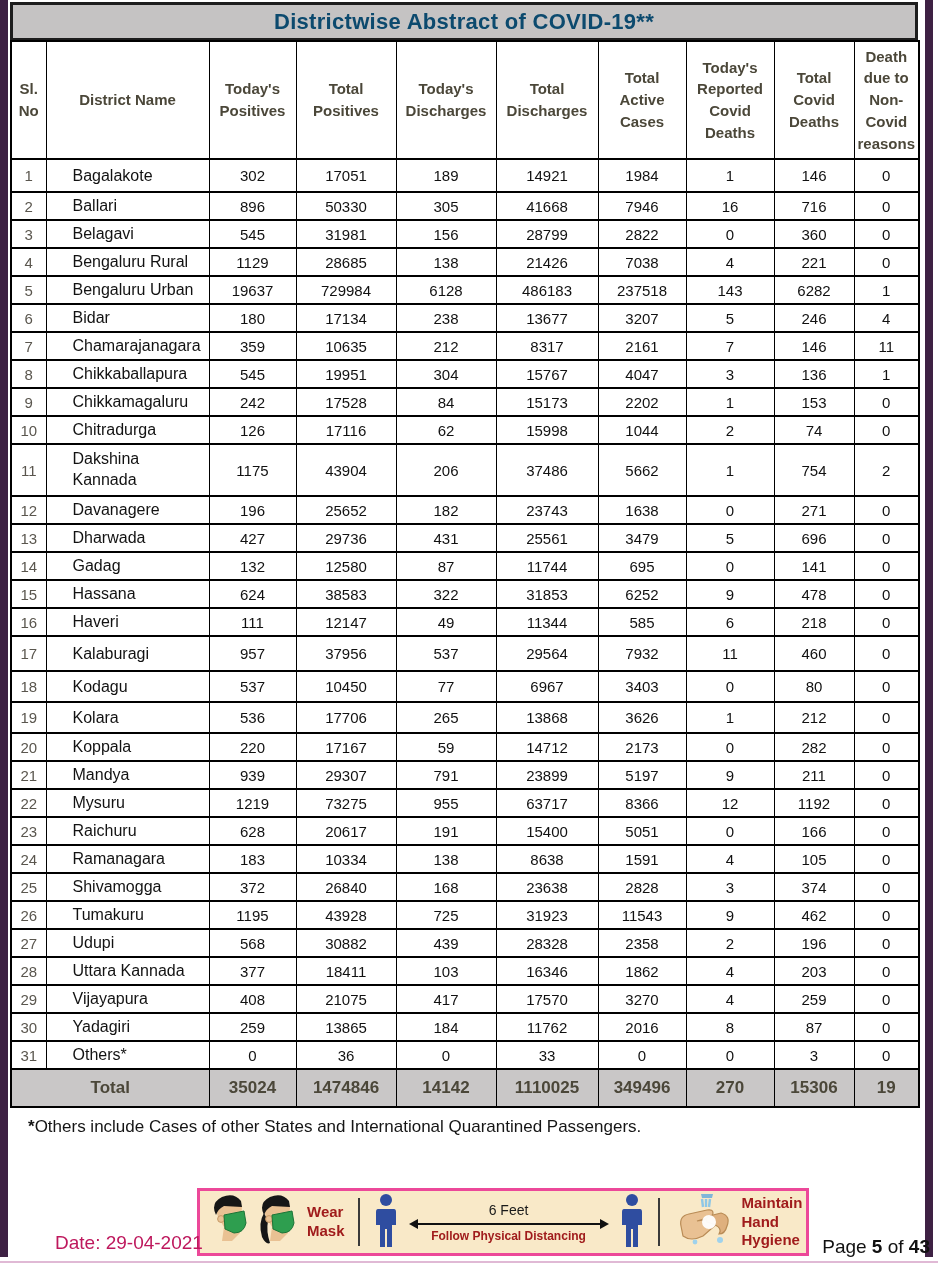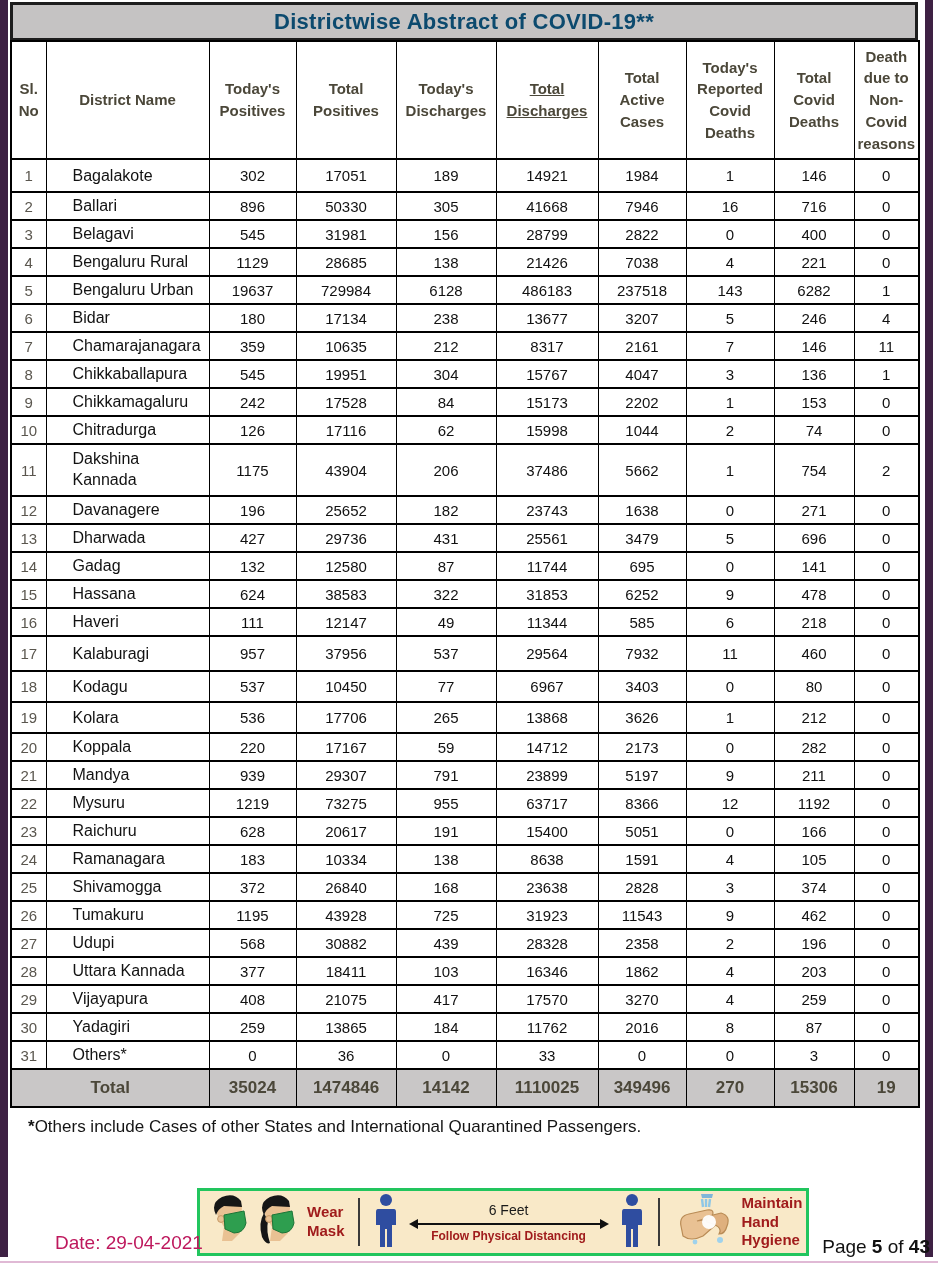--- a/index.html
+++ b/index.html
@@ -40,21 +40,21 @@
   tbody tr:nth-child(17) td { height:35px; }
   tbody tr:nth-child(18) td, tbody tr:nth-child(19) td { height:31px; }
   tfoot td {
     height:38px; background:#c9c7c7; color:#4b4739; font-weight:bold; font-size:17px;
   }
   .footnote { margin-top:9px; padding-left:18px; font-size:17px; color:#151515; }
   .footnote .star { font-weight:bold; }
 
   .banner {
     position:absolute; left:197px; top:1188px; width:612px; height:68px;
-    background:#f9e9c8; border:3px solid #22c55e;
+    background:#f9e9c8; border:3px solid #ec4899;
     display:flex; align-items:center; padding:0 8px; gap:7px;
   }
   .banner .red { color:#a01c1c; font-weight:bold; font-size:15px; line-height:1.25; }
   .banner .vdiv { width:2px; height:48px; background:#3a3a3a; margin:0 6px; flex:none; }
   .dist-group { display:flex; align-items:center; gap:4px; }
   .dist-mid { display:flex; flex-direction:column; align-items:center; width:212px; }
   .dist-mid .feet { color:#1a1a1a; font-weight:normal; font-size:14px; }
   .arrow-wrap { width:200px; height:12px; position:relative; }
   .arrow-line { position:absolute; left:8px; right:8px; top:5px; height:2px; background:#111; }
   .arrow-head { position:absolute; top:1px; width:0; height:0; border-top:5px solid transparent; border-bottom:5px solid transparent; }
@@ -80,21 +80,21 @@
     </div>
 
     <table class="cov">
       <thead>
           <tr>
             <th style="width: 35px;">Sl. No</th>
             <th style="width: 163px;">District Name</th>
             <th style="width: 87px;">Today's Positives</th>
             <th style="width: 100px;">Total Positives</th>
             <th style="width: 100px;">Today's Discharges</th>
-            <th style="width: 102px; text-decoration: underline;">Total Discharges</th>
+            <th style="width: 102px;">Total Discharges</th>
             <th style="width: 88px;">Total Active Cases</th>
             <th style="width: 88px;">Today's Reported Covid Deaths</th>
             <th style="width: 80px;">Total Covid Deaths</th>
             <th style="width: 65px;">Death due to Non-Covid reasons</th>
           </tr>
         </thead>
       <tbody>
           <tr>
             <td class="sl">1</td>
             <td class="dist"><span class="district-text">Bagalakote</span></td>
@@ -121,21 +121,21 @@
           </tr>
           <tr>
             <td class="sl">3</td>
             <td class="dist"><span class="district-text">Belagavi</span></td>
             <td>545</td>
             <td>31981</td>
             <td>156</td>
             <td>28799</td>
             <td>2822</td>
             <td>0</td>
-            <td>400</td>
+            <td>360</td>
             <td>0</td>
           </tr>
           <tr>
             <td class="sl">4</td>
             <td class="dist"><span class="district-text">Bengaluru Rural</span></td>
             <td>1129</td>
             <td>28685</td>
             <td>138</td>
             <td>21426</td>
             <td>7038</td>

